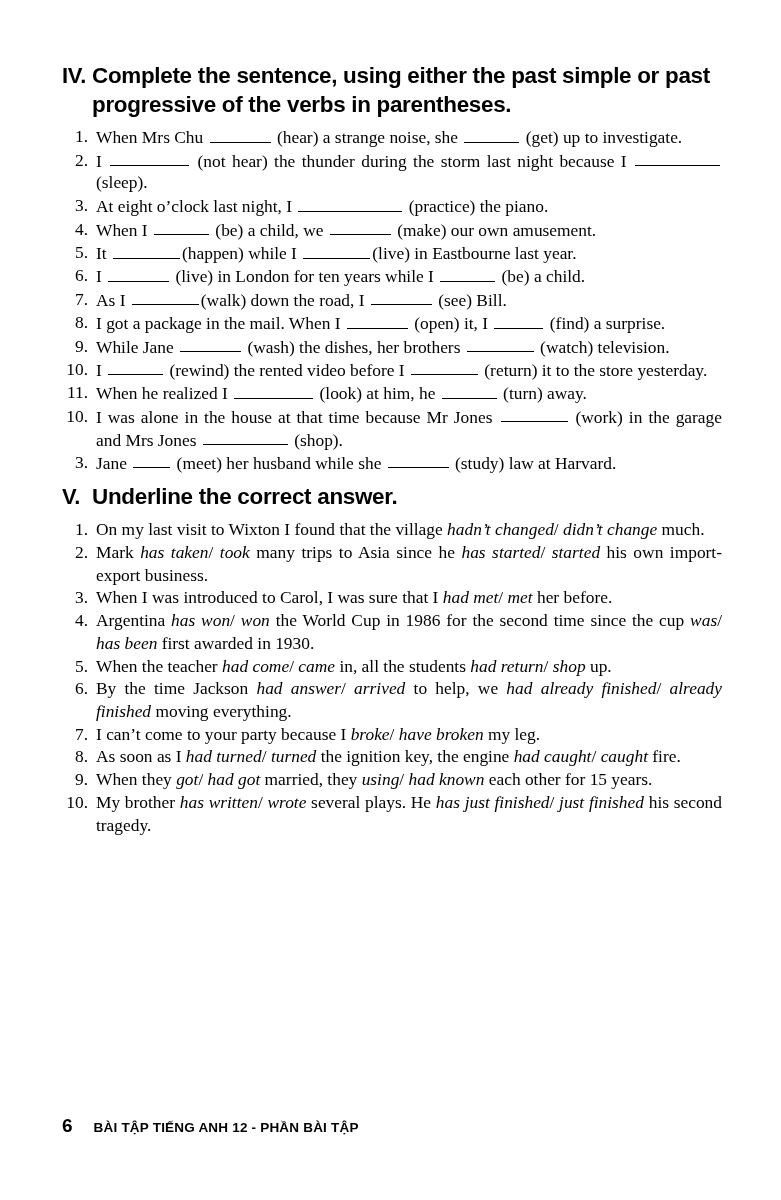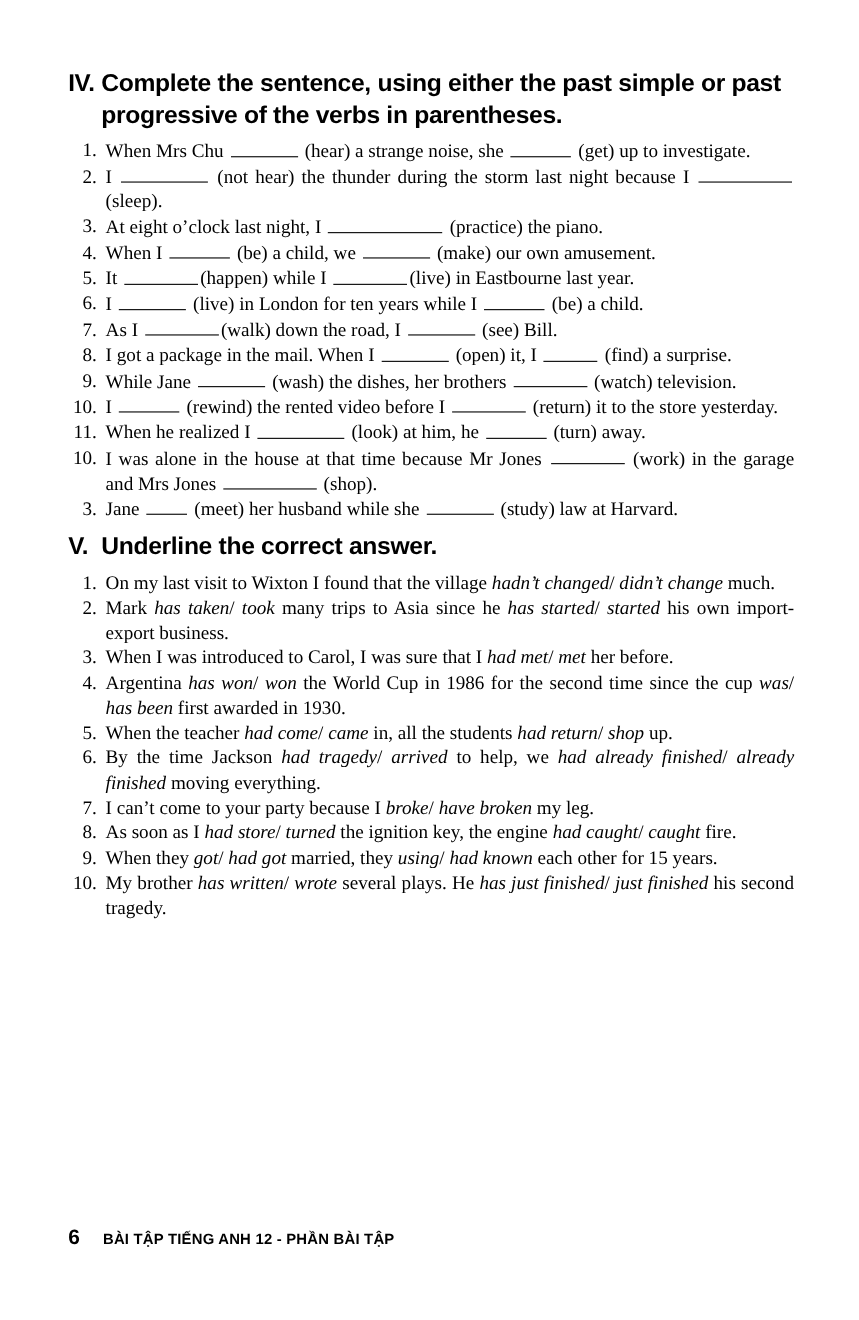--- a/index.html
+++ b/index.html
@@ -194,29 +194,29 @@
         <li>
           <span class="n">4.</span>
           <span class="txt">Argentina <i>has won</i>/ <i>won</i> the World Cup in 1986 for the second time since the cup <i>was</i>/ <i>has been</i> first awarded in 1930.</span>
         </li>
         <li>
           <span class="n">5.</span>
           <span class="txt">When the teacher <i>had come</i>/ <i>came</i> in, all the students <i>had return</i>/ <i>shop</i> up.</span>
         </li>
         <li>
           <span class="n">6.</span>
-          <span class="txt">By the time Jackson <i>had tragedy</i>/ <i>arrived</i> to help, we <i>had already finished</i>/ <i>already finished</i> moving everything.</span>
+          <span class="txt">By the time Jackson <i>had answer</i>/ <i>arrived</i> to help, we <i>had already finished</i>/ <i>already finished</i> moving everything.</span>
         </li>
         <li>
           <span class="n">7.</span>
           <span class="txt">I can’t come to your party because I <i>broke</i>/ <i>have broken</i> my leg.</span>
         </li>
         <li>
           <span class="n">8.</span>
-          <span class="txt">As soon as I <i>had store</i>/ <i>turned</i> the ignition key, the engine <i>had caught</i>/ <i>caught</i> fire.</span>
+          <span class="txt">As soon as I <i>had turned</i>/ <i>turned</i> the ignition key, the engine <i>had caught</i>/ <i>caught</i> fire.</span>
         </li>
         <li>
           <span class="n">9.</span>
           <span class="txt">When they <i>got</i>/ <i>had got</i> married, they <i>using</i>/ <i>had known</i> each other for 15 years.</span>
         </li>
         <li>
           <span class="n">10.</span>
           <span class="txt">My brother <i>has written</i>/ <i>wrote</i> several plays. He <i>has just finished</i>/ <i>just finished</i> his second tragedy.</span>
         </li>
       </ol>

